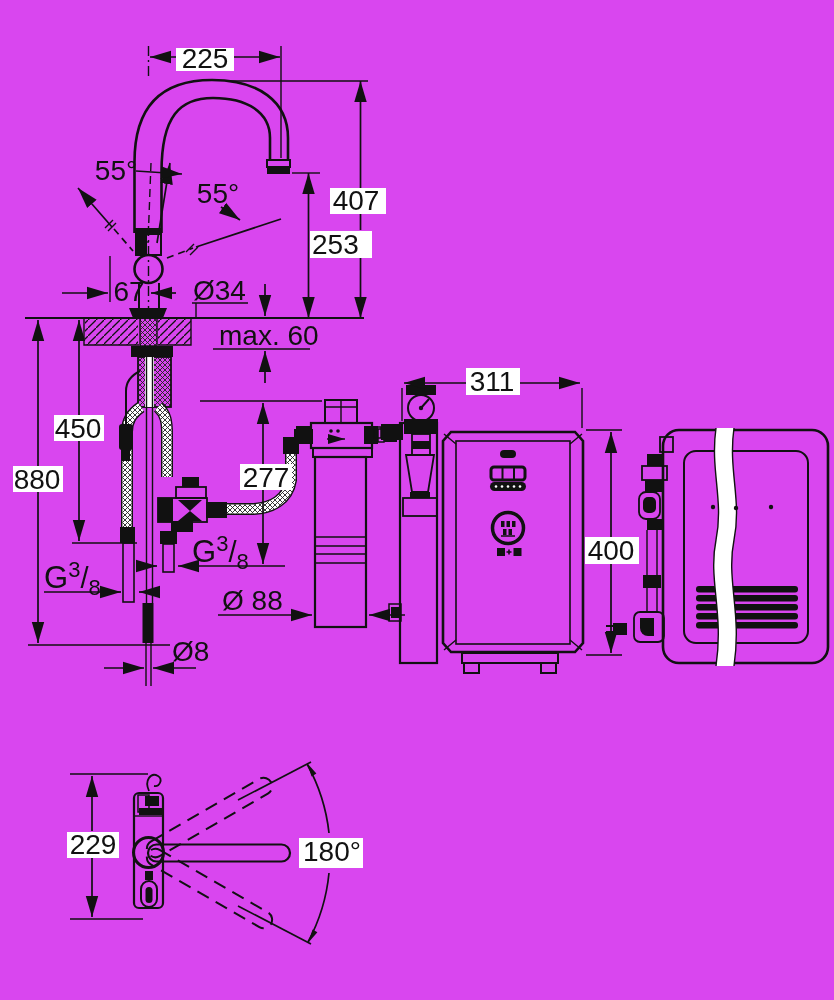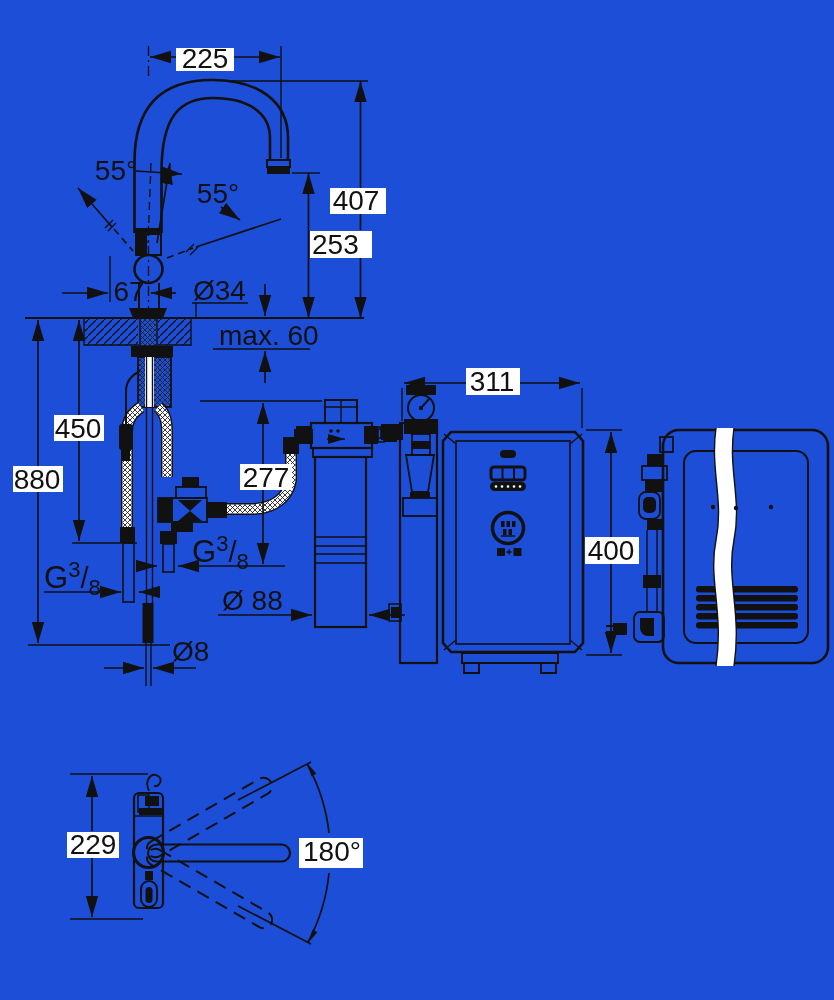--- a/index.html
+++ b/index.html
@@ -1,16 +1,16 @@
 <!DOCTYPE html>
 <html><head>
 <meta charset="utf-8">
 <style>
   html,body { margin:0; padding:0; background:#ffffff; }
-  .page { position:relative; width:834px; height:1000px; background:#1d4ed8; }
+  .page { position:relative; width:834px; height:1000px; background:#d946ef; }
   svg { display:block; }
   .dim {
     font-family:"Liberation Sans","DejaVu Sans",sans-serif;
     font-size:28px; fill:#111;
   }
   .obj { stroke:#111; fill:none; }
   .dimline { stroke:#111; stroke-width:1.7; fill:none; }
   .thin { stroke:#111; stroke-width:1.4; fill:none; }
   .dark { fill:#111; stroke:none; }
   .whitebg { fill:#fff; stroke:none; }

